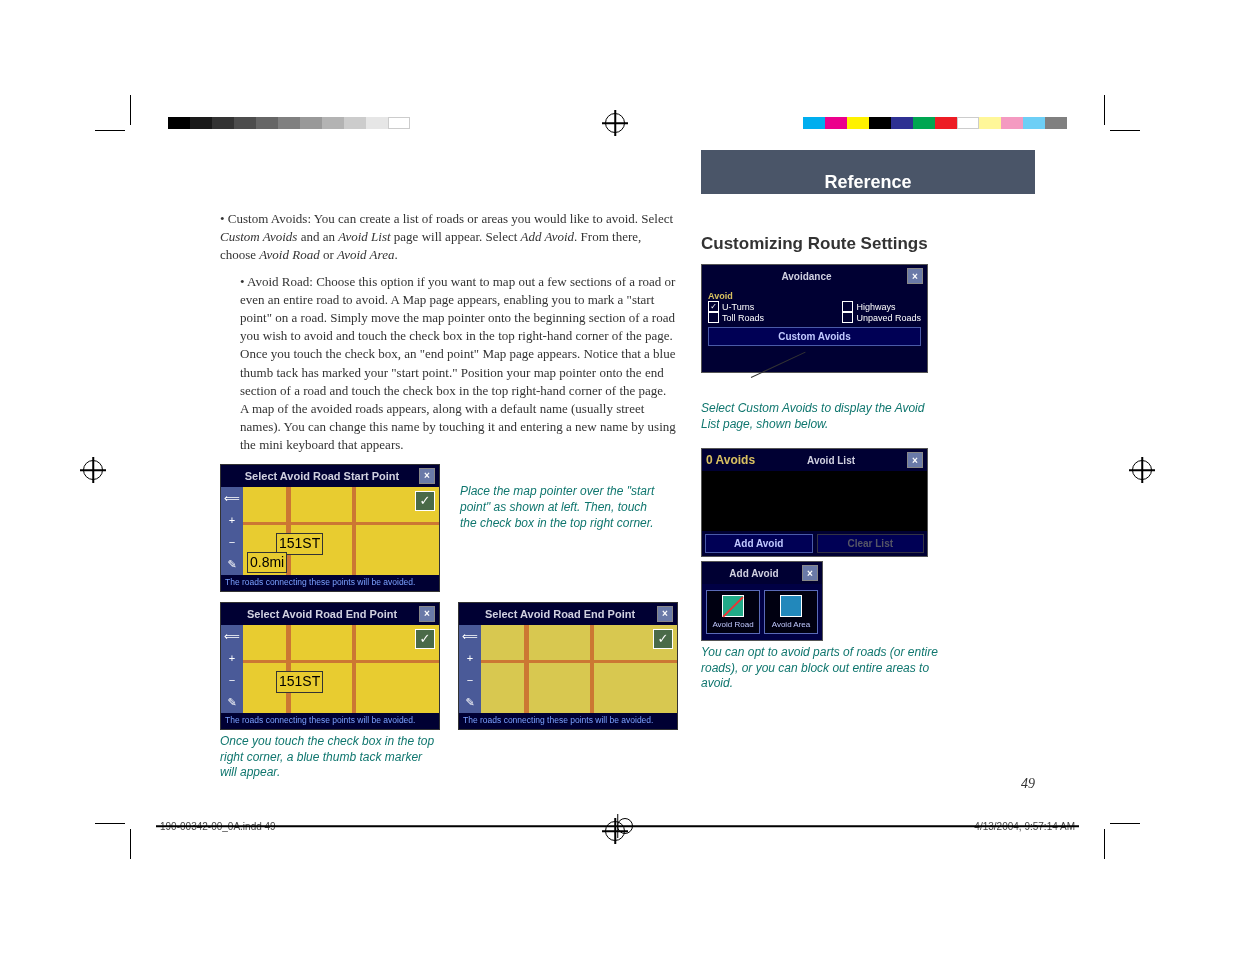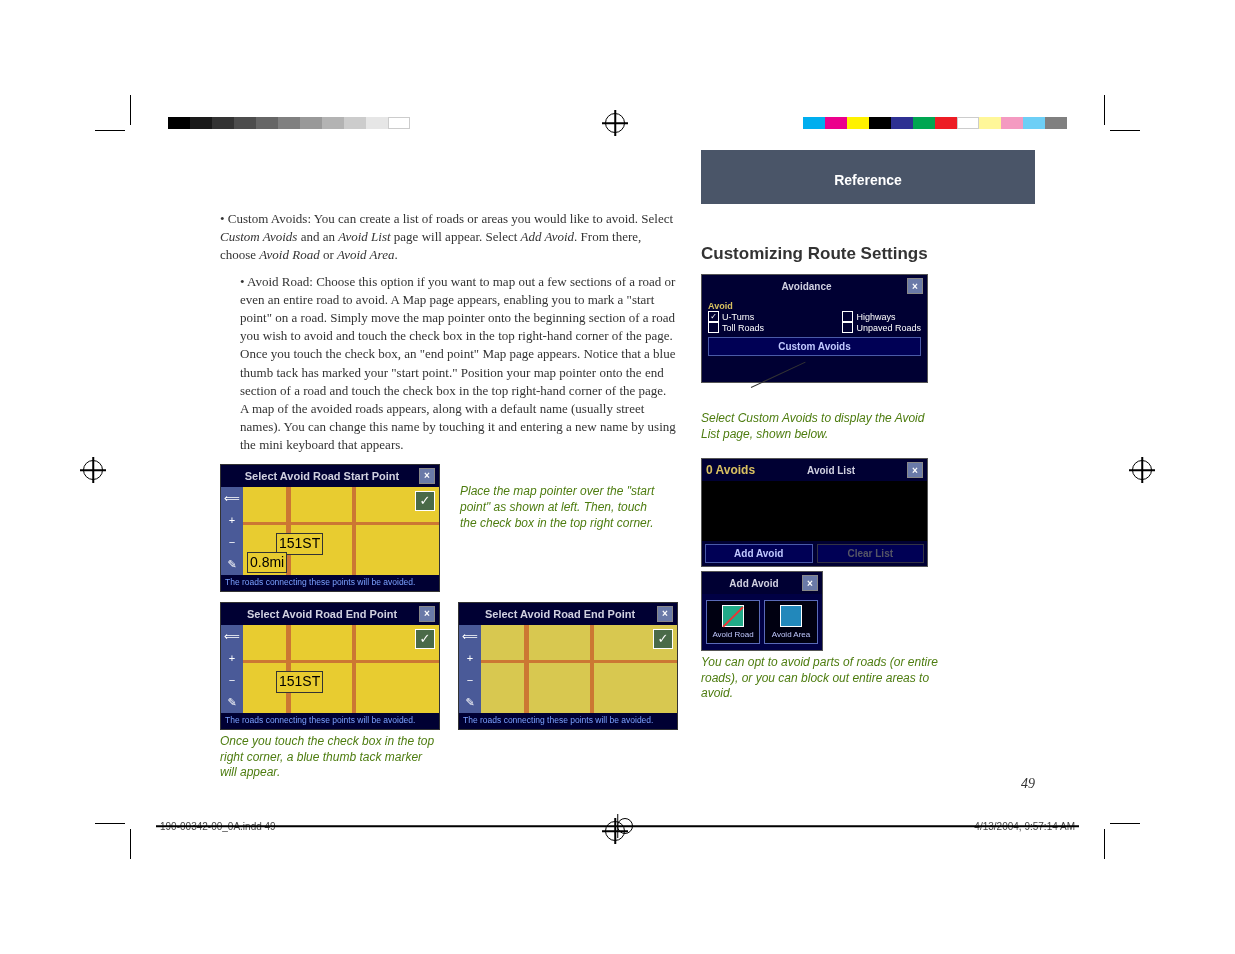--- a/index.html
+++ b/index.html
@@ -64,25 +64,25 @@
     font-size: 13px;
     line-height: 1.4;
   }
   .col-right {
     flex: 1;
     padding: 0 60px 0 0;
   }
   .ref-header {
     background: #4a5568;
     color: #fff;
-    padding: 22px 0 16px 0;
+    padding: 22px 0 1px 0;
     text-align: center;
     font-family: 'Segoe UI', Arial, sans-serif;
     font-weight: bold;
-    font-size: 14px;
+    font-size: 18px;
     margin-bottom: 40px;
   }
   .section-title {
     font-family: 'Segoe UI', Arial, sans-serif;
     font-weight: bold;
     font-size: 17px;
     color: #333;
     margin-bottom: 10px;
   }
   .bullet-para { margin: 0 0 8px 0; }
@@ -149,21 +149,21 @@
     border-top: 1px solid #333;
     width: 60px;
     top: 0;
     left: 50px;
     transform: rotate(-25deg);
     transform-origin: left;
   }
   .caption {
     font-style: italic;
     font-size: 12px;
-    color: #4d7c0f;
+    color: #0f766e;
     line-height: 1.3;
     margin: 4px 0 16px 0;
     font-family: Arial, sans-serif;
   }
   .page-num {
     position: absolute;
     bottom: 12px;
     right: 60px;
     font-style: italic;
     font-size: 14px;

